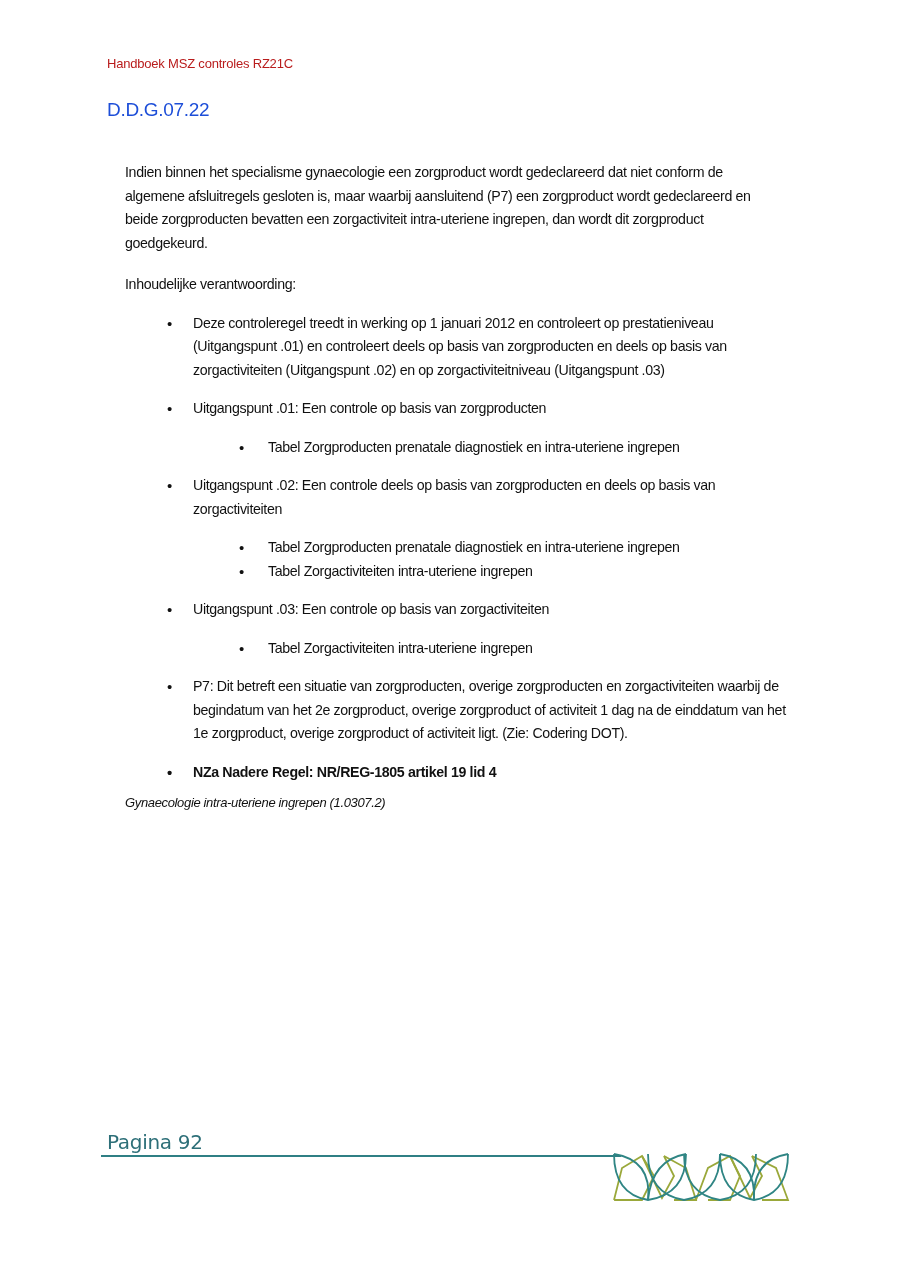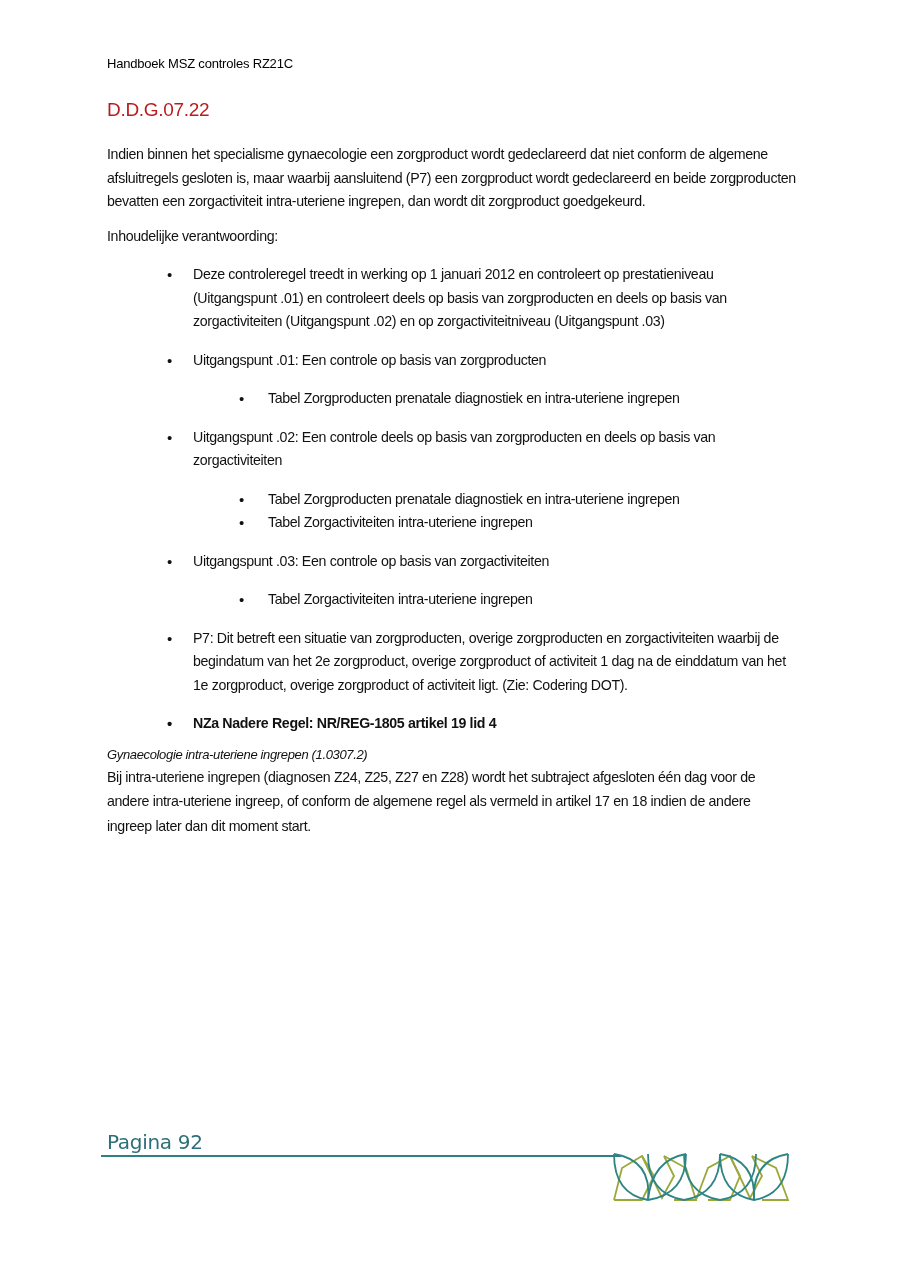--- a/index.html
+++ b/index.html
@@ -1,21 +1,21 @@
 <!DOCTYPE html>
 <html><head>
   <meta charset="utf-8">
   <style>
     html, body { margin: 0; padding: 0; background: #ffffff; }
     body { width: 900px; height: 1273px; position: relative; overflow: hidden;
            font-family: "Liberation Sans", sans-serif; color: #111; }
-    .running-header { position: absolute; left: 107px; top: 56px; font-size: 13px; color: #000000; letter-spacing: -0.2px; }
-    .section-title { position: absolute; left: 107px; top: 99px; font-size: 19px; color: #b91c1c; letter-spacing: -0.3px; }
+    .running-header { position: absolute; left: 107px; top: 56px; font-size: 13px; color: #b91c1c; letter-spacing: -0.2px; }
+    .section-title { position: absolute; left: 107px; top: 99px; font-size: 19px; color: #1d4ed8; letter-spacing: -0.3px; }
     .body { position: absolute; left: 107px; top: 143px; width: 690px; font-size: 14.2px; line-height: 23.5px; letter-spacing: -0.35px; }
-    .body p { margin: 0; }
+    .body p { margin: 18px; }
     .intro { margin-bottom: 11px !important; }
     .lead { margin-bottom: 15px !important; }
     ul.lvl1 { list-style: none; margin: 0; padding: 0; }
     ul.lvl1 > li { position: relative; padding-left: 86px; margin-bottom: 15px; }
     ul.lvl1 > li::before { content: "\2022"; position: absolute; left: 60px; top: 0; font-size: 15px; }
     ul.lvl2 { list-style: none; margin: 15px 0 0 0; padding: 0; }
     ul.lvl2 > li { position: relative; padding-left: 75px; margin: 0; }
     ul.lvl2 > li::before { content: "\2022"; position: absolute; left: 46px; top: 0; font-size: 15px; }
     .italic-heading { font-style: italic; font-size: 13px; line-height: 20px; margin-top: -1px !important; }
     .closing { line-height: 24.5px; }
@@ -49,21 +49,20 @@
     <li><span>Uitgangspunt .03: Een controle op basis van zorgactiviteiten</span>
       <ul class="lvl2">
         <li>Tabel Zorgactiviteiten intra-uteriene ingrepen</li>
       </ul>
     </li>
     <li><span>P7: Dit betreft een situatie van zorgproducten, overige zorgproducten en zorgactiviteiten waarbij de begindatum van het 2e zorgproduct, overige zorgproduct of activiteit 1 dag na de einddatum van het 1e zorgproduct, overige zorgproduct of activiteit ligt. (Zie: Codering DOT).</span></li>
     <li style="margin-bottom:10px;font-weight:bold;"><span>NZa Nadere Regel: NR/REG-1805 artikel 19 lid 4</span></li>
   </ul>
 
   <p class="italic-heading">Gynaecologie intra-uteriene ingrepen (1.0307.2)</p>
-  <p class="closing">Bij intra-uteriene ingrepen (diagnosen Z24, Z25, Z27 en Z28) wordt het subtraject afgesloten één dag voor de andere intra-uteriene ingreep, of conform de algemene regel als vermeld in artikel 17 en 18 indien de andere ingreep later dan dit moment start.</p>
 </div>
 
 <div class="footer-label">Pagina 92</div>
 <div class="footer-rule"></div>
 
 <svg class="footer-ornament" viewBox="0 0 178 52" xmlns="http://www.w3.org/2000/svg">
   <g fill="none" stroke-width="1.8">
 
     <polyline stroke="#9aa83a" points="2,50 10,18 30,6 42,26 30,50 2,50"></polyline>
     <polyline stroke="#9aa83a" points="30,6 50,48 62,26 52,6"></polyline>

